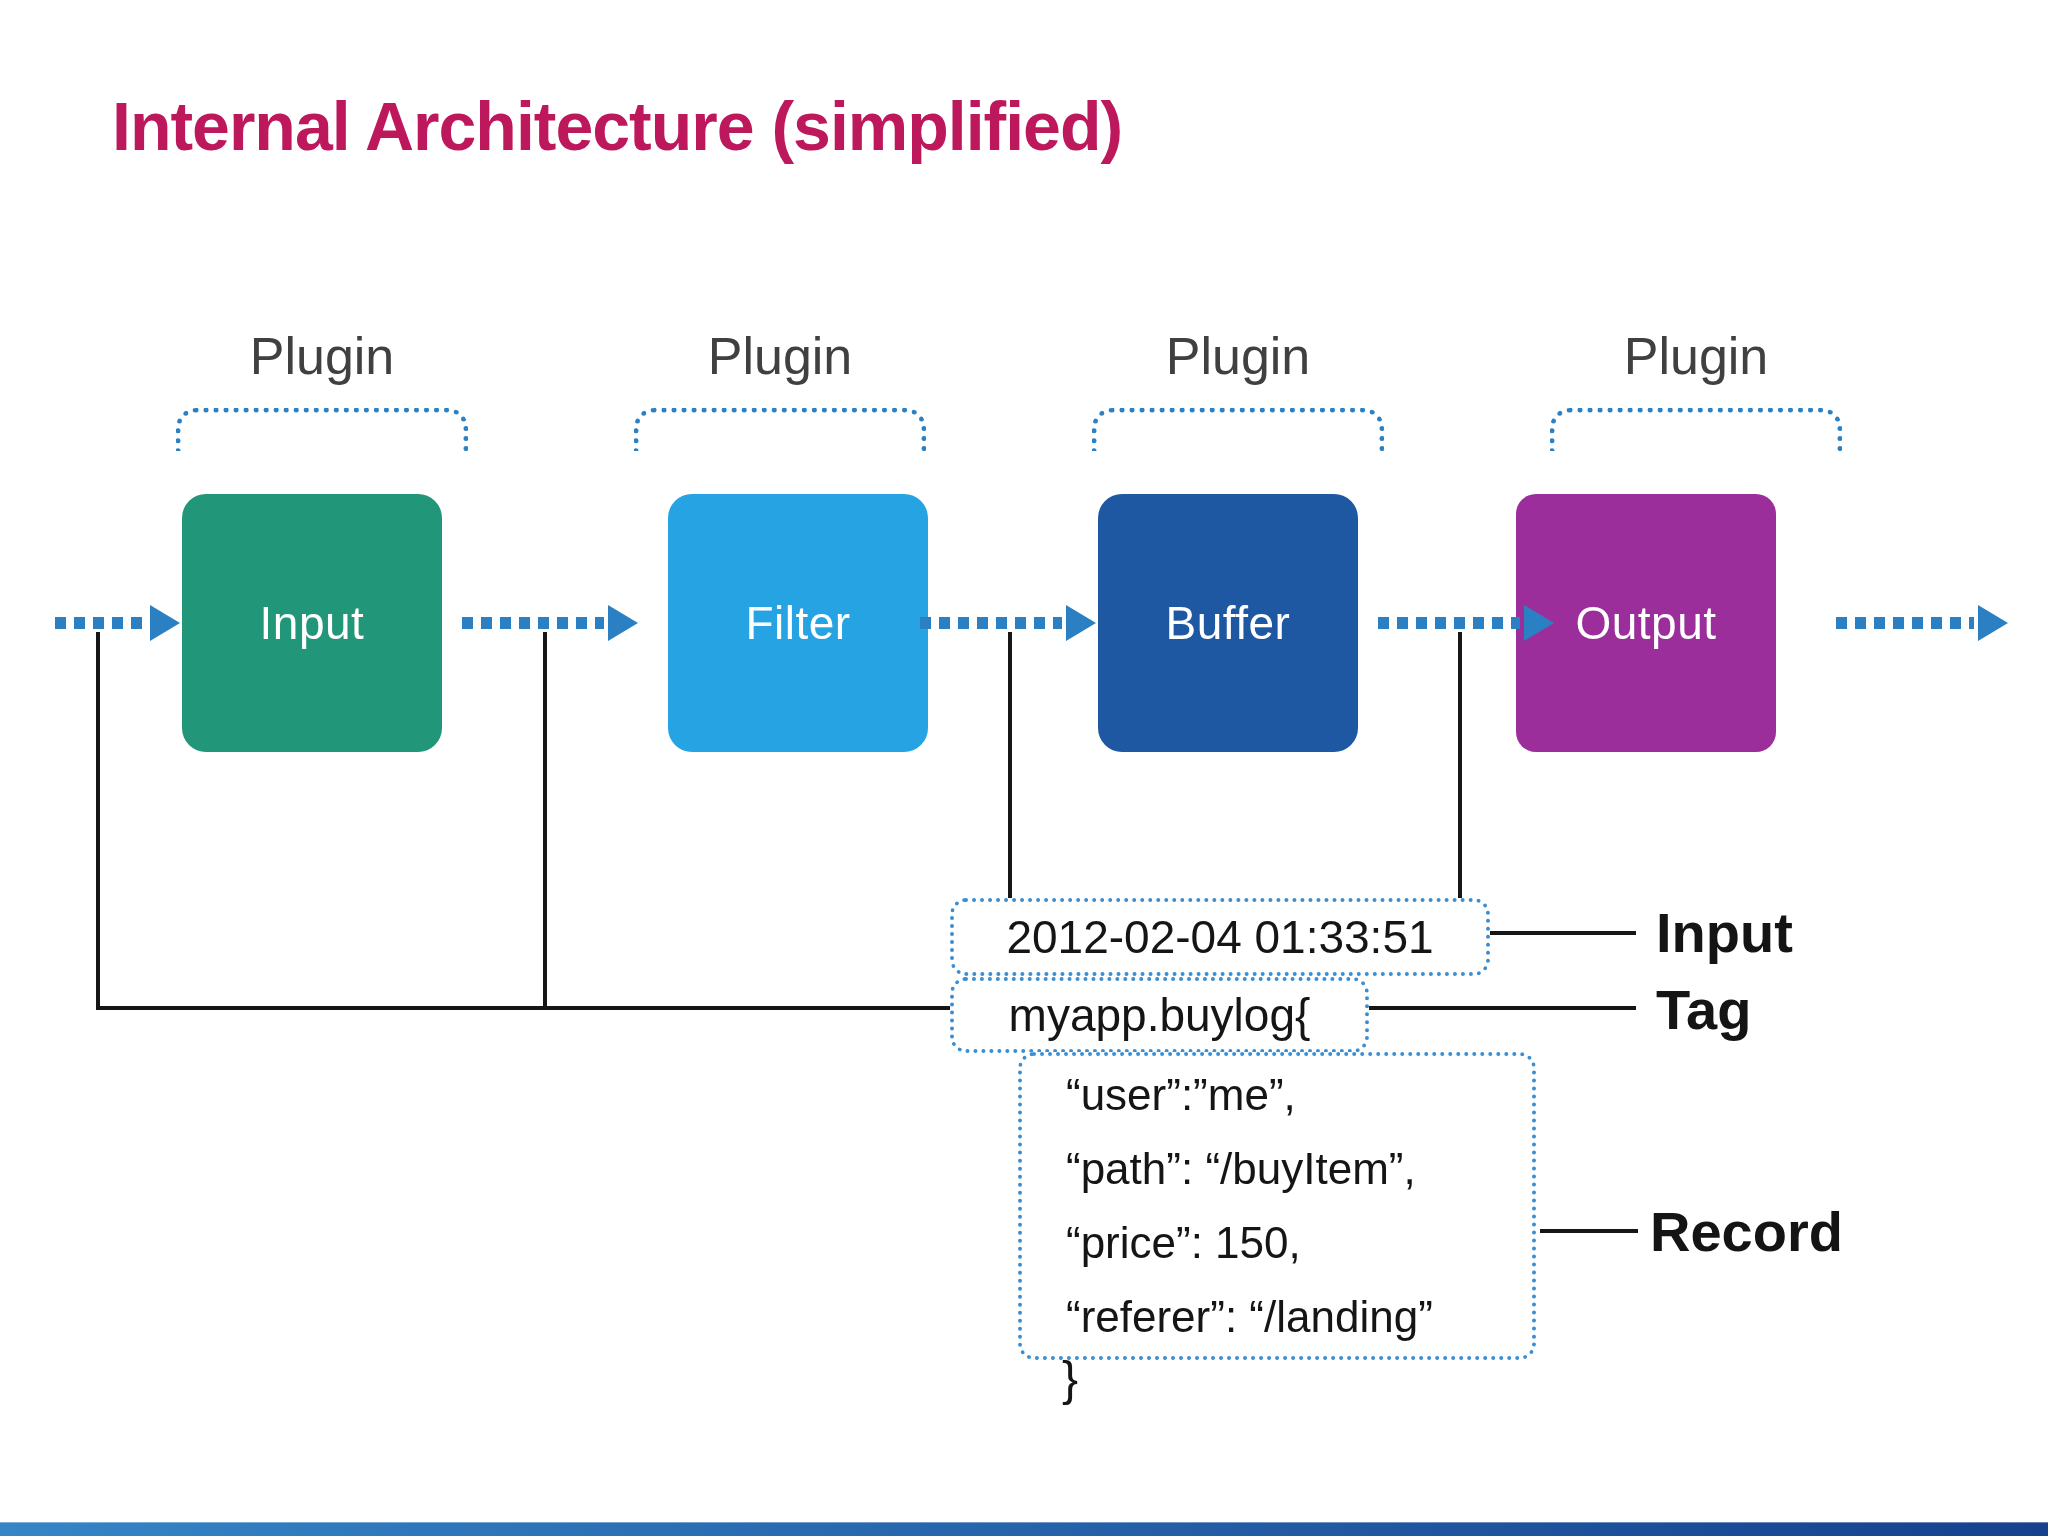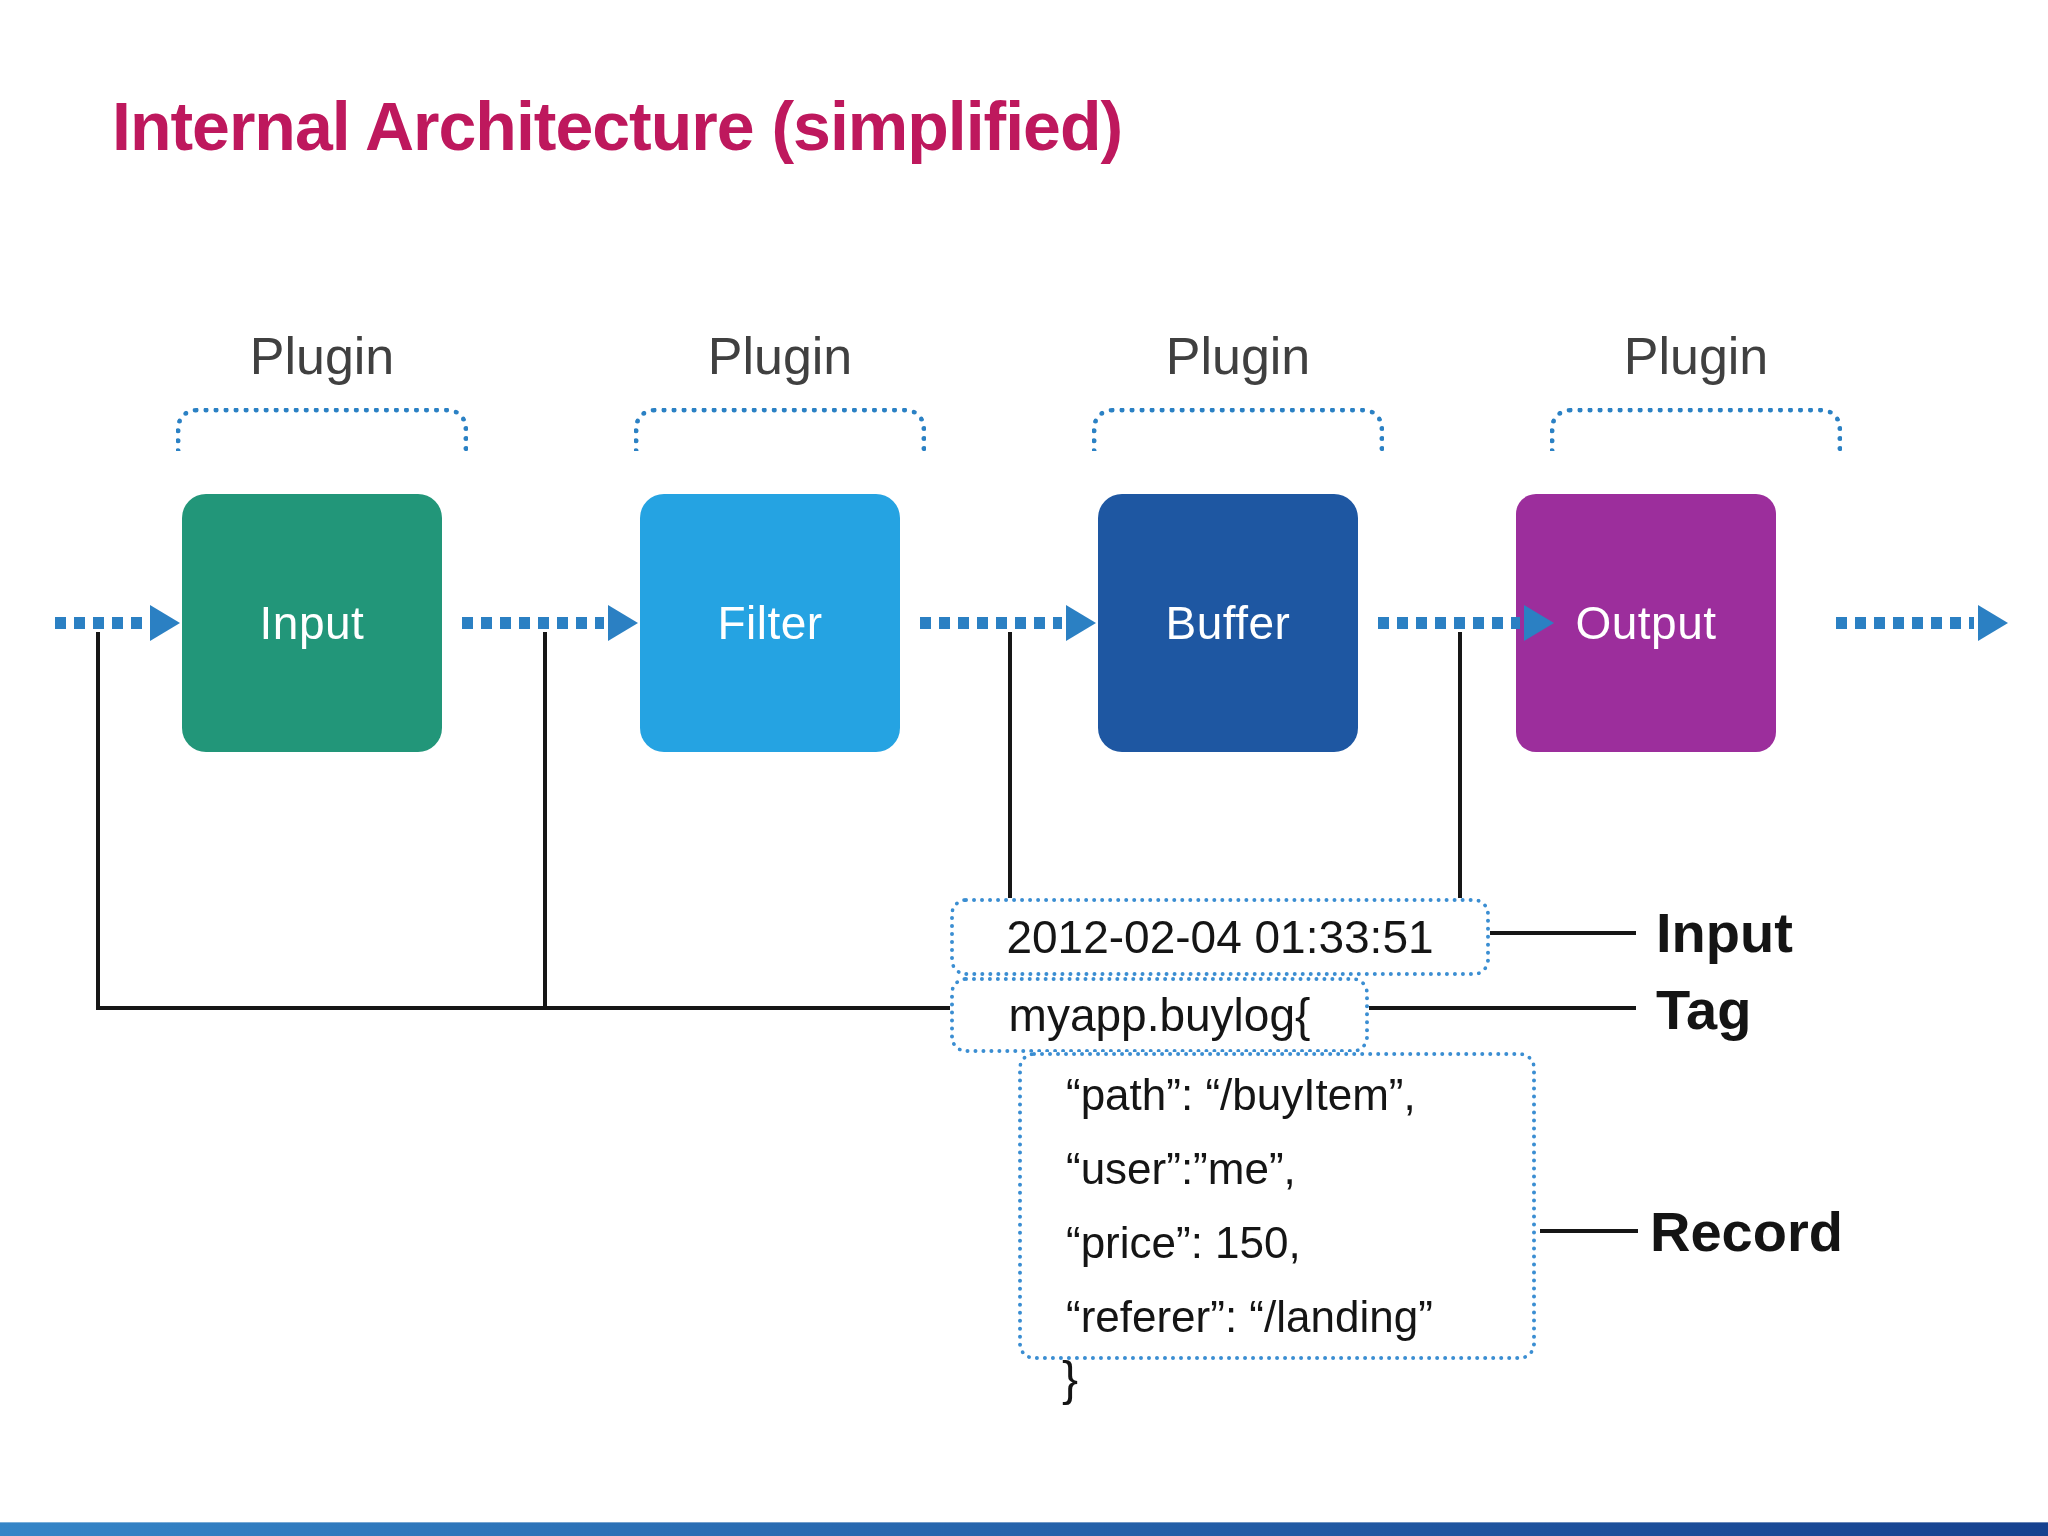--- a/index.html
+++ b/index.html
@@ -70,21 +70,21 @@
   <div class="abs title">Internal Architecture (simplified)</div>
 
   <div class="abs plugin-label" style="left:182px">Plugin</div>
   <div class="abs bracket" style="left:176px"></div>
   <div class="abs stage-box" style="left: 182px; background-color: rgb(34, 150, 121);">
     <span class="name">Input</span>
   </div>
 
   <div class="abs plugin-label" style="left:640px">Plugin</div>
   <div class="abs bracket" style="left:634px"></div>
-  <div class="abs stage-box" style="left: 640px; background-color: rgb(37, 163, 226);">
+  <div class="abs stage-box" style="left: 668px; background-color: rgb(37, 163, 226);">
     <span class="name">Filter</span>
   </div>
 
   <div class="abs plugin-label" style="left:1098px">Plugin</div>
   <div class="abs bracket" style="left:1092px"></div>
   <div class="abs stage-box" style="left: 1098px; background-color: rgb(30, 87, 162); align-items: center;">
     <span class="name">Buffer</span>
   </div>
 
   <div class="abs plugin-label" style="left:1556px">Plugin</div>
@@ -118,22 +118,22 @@
   <div class="abs line" style="left:1361px;top:1006px;width:275px;height:4px"></div>
   <div class="abs line" style="left:1540px;top:1229px;width:98px;height:4px"></div>
 
   <div class="abs dotted-box" style="left:950px;top:898px;width:532px;height:70px">
     <span class="mono-text">2012-02-04 01:33:51</span>
   </div>
   <div class="abs dotted-box" style="left:950px;top:977px;width:411px;height:68px">
     <span class="mono-text">myapp.buylog{</span>
   </div>
   <div class="abs dotted-box record-box">
+    <div class="record-line">“user”:”me”,</div>
     <div class="record-line">“path”: “/buyItem”,</div>
-    <div class="record-line">“user”:”me”,</div>
     <div class="record-line">“price”: 150,</div>
     <div class="record-line">“referer”: “/landing”</div>
   </div>
   <div class="abs closing-brace">}</div>
 
   <div class="abs side-label" style="left:1656px;top:905px">Input</div>
   <div class="abs side-label" style="left:1656px;top:982px">Tag</div>
   <div class="abs side-label" style="left:1650px;top:1204px">Record</div>
 
   <div class="abs footer-bar"></div>

